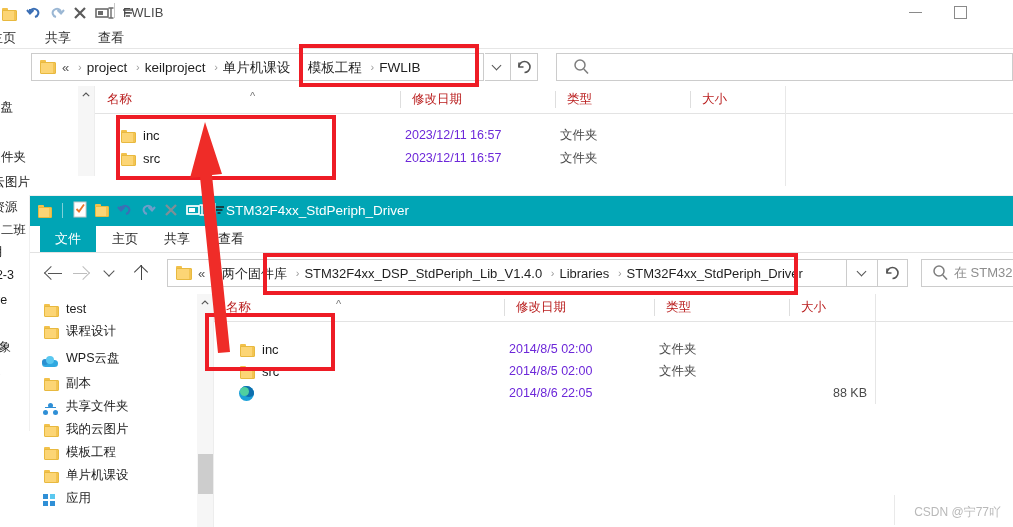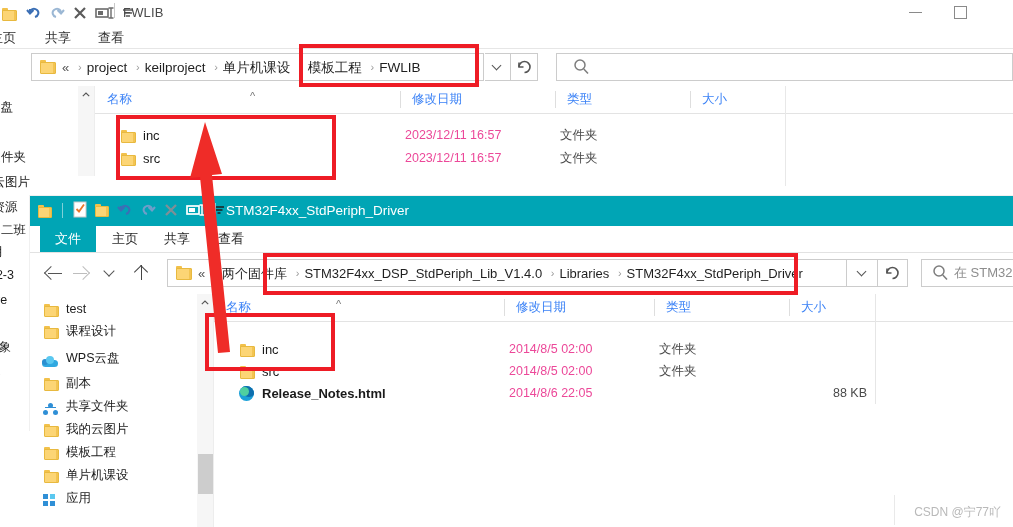--- a/index.html
+++ b/index.html
@@ -73,27 +73,27 @@
     position:absolute; left:556px; top:53px; width:457px; height:28px;
     border:1px solid #cccccc; background:#fff;
   }
   .search-ph { position:absolute; left:38px; top:0; height:26px; line-height:26px; font-size:13px; color:#8d8d8d; }
 
   
   #win1-body { position:absolute; left:0; top:86px; width:1013px; height:441px; background:#fff; }
   #win1-scroll { position:absolute; left:78px; top:0px; width:17px; height:90px; background:#f6f6f6; border-right:1px solid #ededed;}
   .sb-up { position:absolute; left:4px; top:5px; width:8px; height:8px; }
   #win1-cols { position:absolute; left:95px; top:0px; width:918px; height:28px; background:#fff; border-bottom:1px solid #e3e3e3;}
-  .colhdr { position:absolute; top:0; height:27px; line-height:27px; font-size:12.5px; color:#3b82f6; padding-left:12px; }
+  .colhdr { position:absolute; top:0; height:27px; line-height:27px; font-size:12.5px; color:#b91c1c; padding-left:12px; }
   .coldiv { position:absolute; top:5px; width:1px; height:17px; background:#dedede; }
   .sortarrow { position:absolute; top:4px; font-size:11px; color:#777; }
 
   .frow { position:absolute; height:23px; }
   .frow .fname { position:absolute; left:26px; top:0; height:23px; line-height:23px; font-size:13px; color:#1a1a1a; }
-  .frow .fdate { position:absolute; top:0; height:23px; line-height:23px; font-size:12.5px; color:#ec4899; }
+  .frow .fdate { position:absolute; top:0; height:23px; line-height:23px; font-size:12.5px; color:#6d28d9; }
   .frow .ftype { position:absolute; top:0; height:23px; line-height:23px; font-size:12.5px; color:#4a4a4a; }
   .frow .fsize { position:absolute; top:0; height:23px; line-height:23px; font-size:12.5px; color:#4a4a4a; text-align:right; }
 
   
   .folder { position:relative; width:15px; height:13px; display:inline-block; }
   .folder .tab { position:absolute; left:0; top:0; width:6px; height:3px; background:#f2c14b; border-radius:1px 1px 0 0; }
   .folder .bod { position:absolute; left:0; top:2px; width:15px; height:11px; background:#fcd575; border:1px solid #e8b93f; border-radius:0 1px 1px 1px; }
   .folder .bod::after { content:""; position:absolute; right:0; top:0; width:2.5px; height:100%; background:#f3c452; }
 
   
@@ -535,21 +535,20 @@
         <span class="ftype" style="left:445px;">文件夹</span>
       </div>
       <div class="frow" style="left:0;top:38px;width:790px;">
         <span style="position:absolute;left:26px;top:5px;"><span class="folder"><span class="tab"></span><span class="bod"></span></span></span>
         <span class="fname" style="left:48px;">src</span>
         <span class="fdate" style="left:295px;">2014/8/5 02:00</span>
         <span class="ftype" style="left:445px;">文件夹</span>
       </div>
       <div class="frow" style="left:0;top:60px;width:790px;">
         <span style="position:absolute;left:25px;top:4px;"><span class="edgeico"></span></span>
-        <span class="fname" style="left:48px;font-weight:bold;">Release_Notes.html</span>
         <span class="fdate" style="left:295px;">2014/8/6 22:05</span>
         <span class="fsize" style="left:575px;width:78px;">88 KB</span>
       </div>
     </div>
     <div id="win2-right-div"></div>
   </div>
 
   <div class="redbox" style="left:299px;top:44px;width:180px;height:43px;"></div>
   <div class="redbox" style="left:116px;top:115px;width:220px;height:65px;"></div>
   <div class="redbox" style="left:263px;top:253px;width:535px;height:42px;"></div>

